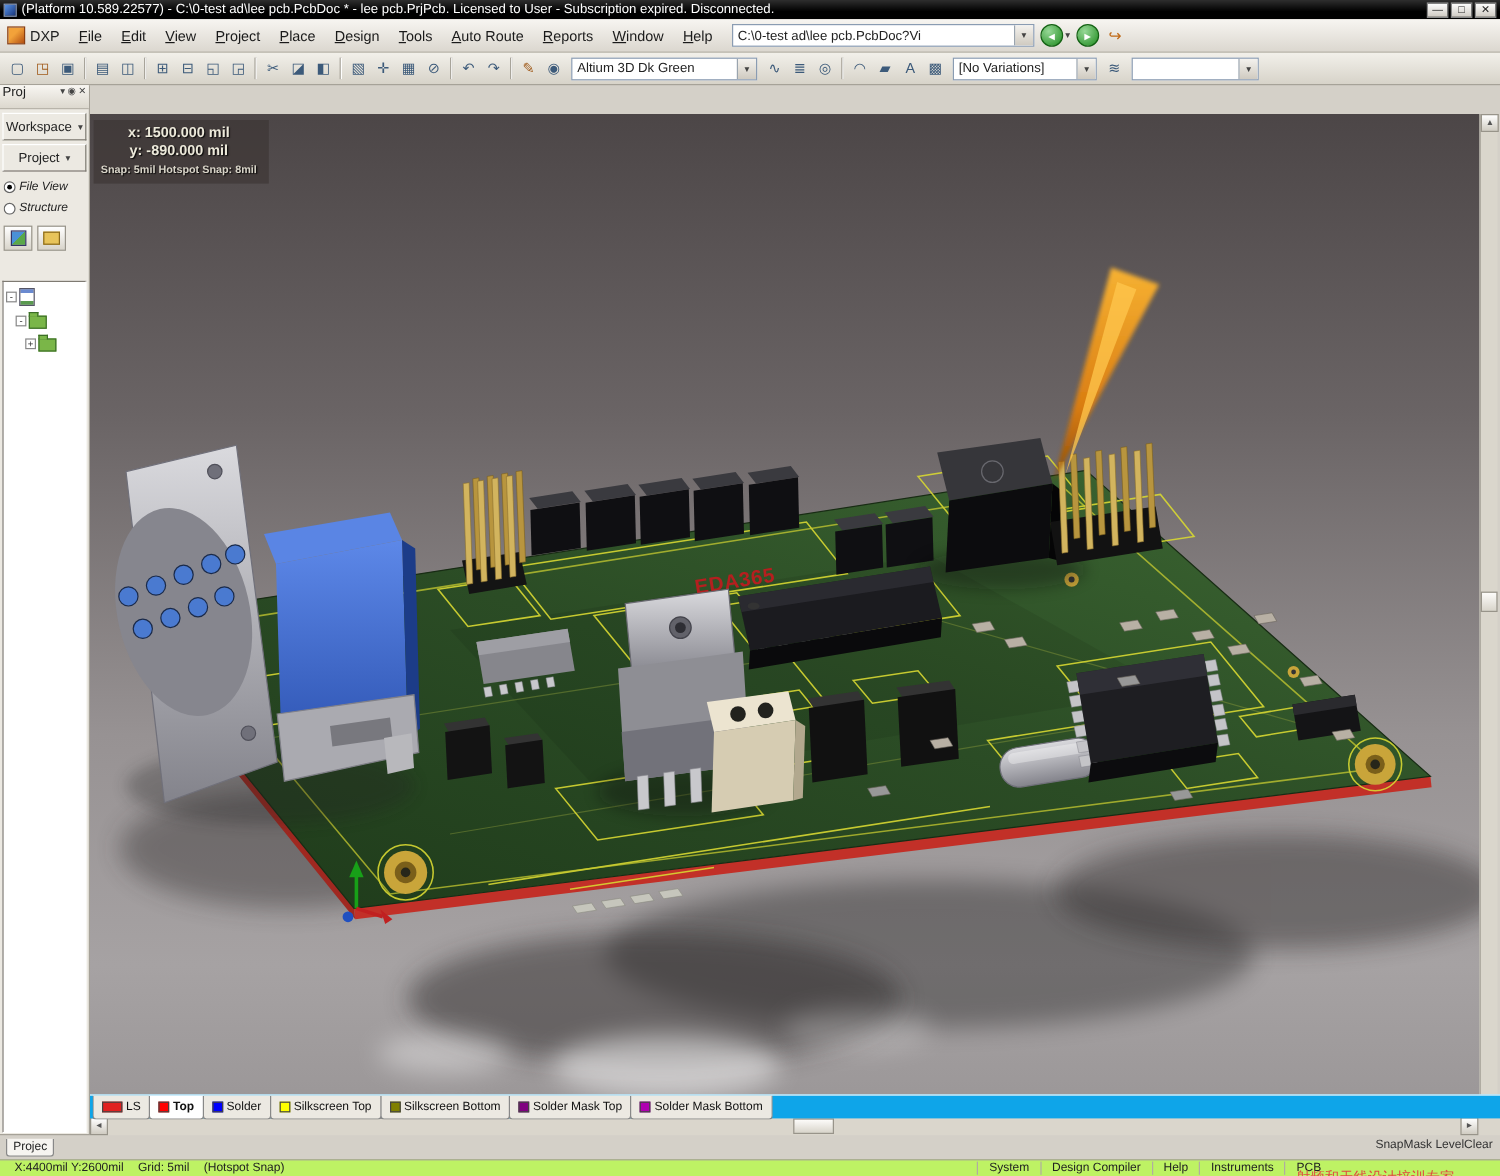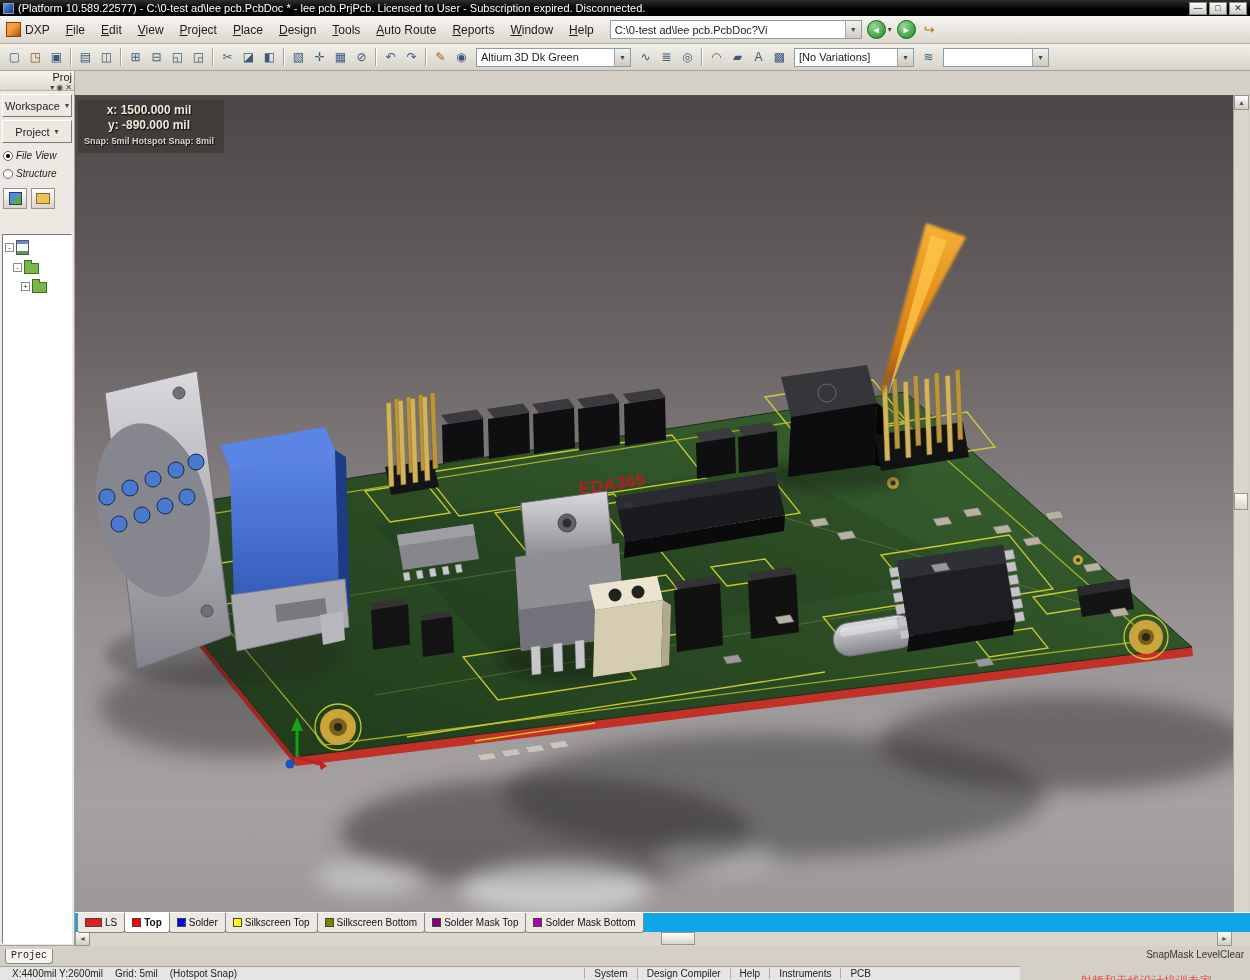--- a/index.html
+++ b/index.html
@@ -30,41 +30,41 @@
   .toolbar{position:absolute;left:0;top:44px;width:1250px;height:27px;background:linear-gradient(#f2f0ea,#d7d3c9);border-bottom:1px solid #a6a298;display:flex;align-items:center;padding-left:4px;box-sizing:border-box;}
   .tb-icon{width:21px;height:20px;display:flex;align-items:center;justify-content:center;font-size:12px;color:#3c5a7a;}
   .tb-icon.warm{color:#a05a1a;}
   .tb-sep{width:1px;height:18px;background:#a8a49a;border-right:1px solid #fff;margin:0 3px;}
   .view-combo{width:155px;margin:0 4px;}
   .variations-combo{width:120px;margin:0 4px;}
   .right-combo{width:106px;margin:0 4px;}
 
   
   .sidebar{position:absolute;left:0;top:71px;width:75px;height:895px;background:#ece9e2;border-right:1px solid #a6a298;box-sizing:border-box;}
-  .panel-header{height:19px;display:flex;align-items:flex-end;font-size:11px;padding:0 2px;background:linear-gradient(#f8f6f2,#dcd8ce);border-bottom:1px solid #b8b4aa;color:#222;flex-direction:column;}
+  .panel-header{height:19px;display:flex;align-items:flex-start;font-size:11px;padding:0 2px;background:linear-gradient(#f8f6f2,#dcd8ce);border-bottom:1px solid #b8b4aa;color:#222;}
   .ph-icons{margin-left:auto;display:flex;gap:2px;font-size:8px;color:#444;}
   .ph-icons span{cursor:default;}
   .side-btn{margin:3px 2px 0;height:21px;background:#ece9e2;border:1px solid;border-color:#fff #7e7a72 #7e7a72 #fff;font-size:11px;display:flex;align-items:center;justify-content:center;gap:3px;color:#222;}
   .radio-row{display:flex;align-items:center;gap:3px;font-size:10px;margin:7px 0 0 3px;white-space:nowrap;overflow:hidden;color:#222;font-style:italic;}
   .radio{flex:0 0 10px;width:10px;height:10px;border-radius:50%;border:1px solid #666;background:#fff;position:relative;box-sizing:border-box;}
   .radio.sel::after{content:"";position:absolute;left:2px;top:2px;width:4px;height:4px;border-radius:50%;background:#000;}
   .side-tools{display:flex;gap:4px;margin:9px 0 0 3px;}
   .side-tool{width:22px;height:19px;border:1px solid #98948a;background:linear-gradient(#fff,#d8d4ca);display:flex;align-items:center;justify-content:center;}
   .st-sq{width:11px;height:11px;background:linear-gradient(135deg,#4a90d8 50%,#5aa84a 50%);border:1px solid #336;}
   .st-folder{width:12px;height:9px;background:#e8c45a;border:1px solid #8a6a1a;position:relative;}
   .tree{position:absolute;left:2px;right:2px;top:163px;bottom:22px;background:#fff;border:1px solid;border-color:#7e7a72 #fff #fff #7e7a72;overflow:hidden;font-size:8px;}
   .tree-row{display:flex;align-items:center;gap:2px;margin:5px 0 0 2px;}
   .tree-row.i1{margin-left:10px;}
   .tree-row.i2{margin-left:18px;}
   .expander{flex:0 0 9px;width:9px;height:9px;border:1px solid #888;background:#fff;font-size:8px;line-height:8px;text-align:center;color:#333;box-sizing:border-box;}
   .docnode-icon{width:11px;height:13px;background:linear-gradient(#6a8ad0 25%,#fff 25%,#fff 75%,#5a9a50 75%);border:1px solid #556;}
   .folder-icon{width:13px;height:9px;background:#7ab648;border:1px solid #3c6e28;position:relative;margin-top:3px;}
   .folder-icon::before{content:"";position:absolute;left:-1px;top:-4px;width:6px;height:3px;background:#7ab648;border:1px solid #3c6e28;border-bottom:none;}
   .sidebar-bottom{position:absolute;left:0;bottom:0;height:20px;width:75px;background:#d4d0c8;border-top:1px solid #a6a298;display:flex;align-items:center;}
-  .sb-tab{background:#f6f4f0;border:1px solid #888;border-top:none;padding:1px 5px 2px;font-size:10px;margin-left:5px;border-radius:0 0 3px 3px;white-space:nowrap;overflow:hidden;max-width:58px;color:#222;font-family:Liberation Mono, monospace;}
+  .sb-tab{background:#f6f4f0;border:1px solid #888;border-top:none;padding:1px 5px 2px;font-size:10px;margin-left:5px;border-radius:0 0 3px 3px;white-space:nowrap;overflow:hidden;max-width:58px;color:#222;}
 
   
   .tabbar{position:absolute;left:75px;top:71px;width:1175px;height:24px;background:#cfccc4;border-bottom:1px solid #8a867c;box-sizing:border-box;display:flex;align-items:flex-end;}
   .doc-tab{display:flex;align-items:center;gap:4px;background:linear-gradient(#fdfcf9,#e9e6df);border:1px solid #888;border-bottom:none;height:21px;margin-left:7px;padding:0 9px;font-size:11px;border-radius:2px 2px 0 0;color:#111;}
   .pcb-icon{width:13px;height:11px;background:#2d6a2d;border:1px solid #555;box-shadow:inset -3px 0 0 #b03030;}
 
   
   .viewport{position:absolute;left:75px;top:95px;width:1158px;height:835px;overflow:hidden;background:linear-gradient(#4c4647 0%,#6a6465 30%,#979293 62%,#a6a2a3 85%,#9a9697 100%);}
   .hud{position:absolute;left:3px;top:5px;background:rgba(56,50,48,0.55);color:#ece9da;padding:3px 10px 4px 6px;font-size:12px;font-weight:bold;text-shadow:1px 1px 1px rgba(0,0,0,.85);line-height:15px;z-index:5;text-align:center;}
   .hud-snap{font-size:9px;color:#d8d4c8;margin-top:1px;}
@@ -79,21 +79,21 @@
   .scroll-corner{position:absolute;left:1233px;top:930px;width:17px;height:16px;background:#dad6cc;}
 
   
   .layerbar{position:absolute;left:75px;top:912px;width:1175px;height:20px;background:#0ea5e9;border-top:1px solid #fff;display:flex;align-items:flex-start;padding-left:2px;box-sizing:border-box;}
   .layer-tab{display:flex;align-items:center;gap:3px;font-size:10px;padding:1px 7px 2px;height:16px;background:#ece9e2;border:1px solid #888;border-top:none;margin-right:-1px;border-radius:0 0 3px 3px;white-space:nowrap;color:#111;}
   .layer-tab.active{background:#fff;font-weight:bold;position:relative;z-index:2;}
   .swatch{width:9px;height:9px;border:1px solid #444;box-sizing:border-box;}
   .ls-swatch{width:17px;}
 
   
-  .statusbar{position:absolute;left:0;top:966px;width:1020px;height:14px;background:#e5e5e5;border-top:1px solid #a6a298;font-size:10px;color:#222;display:flex;align-items:center;box-sizing:border-box;}
+  .statusbar{position:absolute;left:0;top:966px;width:1250px;height:14px;background:#bef264;border-top:1px solid #a6a298;font-size:10px;color:#222;display:flex;align-items:center;box-sizing:border-box;}
   .sb-item{margin-left:12px;white-space:nowrap;}
   .sb-right{margin-left:auto;display:flex;margin-right:140px;}
   .sb-panel{padding:0 9px;border-left:1px solid #b0aca2;white-space:nowrap;}
   .quicklinks{position:absolute;right:6px;top:949px;font-size:10px;color:#333;display:flex;gap:0;z-index:3;}
 
   
   .watermark{position:absolute;right:0;bottom:-7px;width:170px;color:#e33c3c;z-index:60;line-height:1.02;pointer-events:none;opacity:.93;}
   .wm1{font-size:31px;font-weight:bold;letter-spacing:1px;white-space:nowrap;}
   .wm2{font-size:12px;white-space:nowrap;}
 </style>

